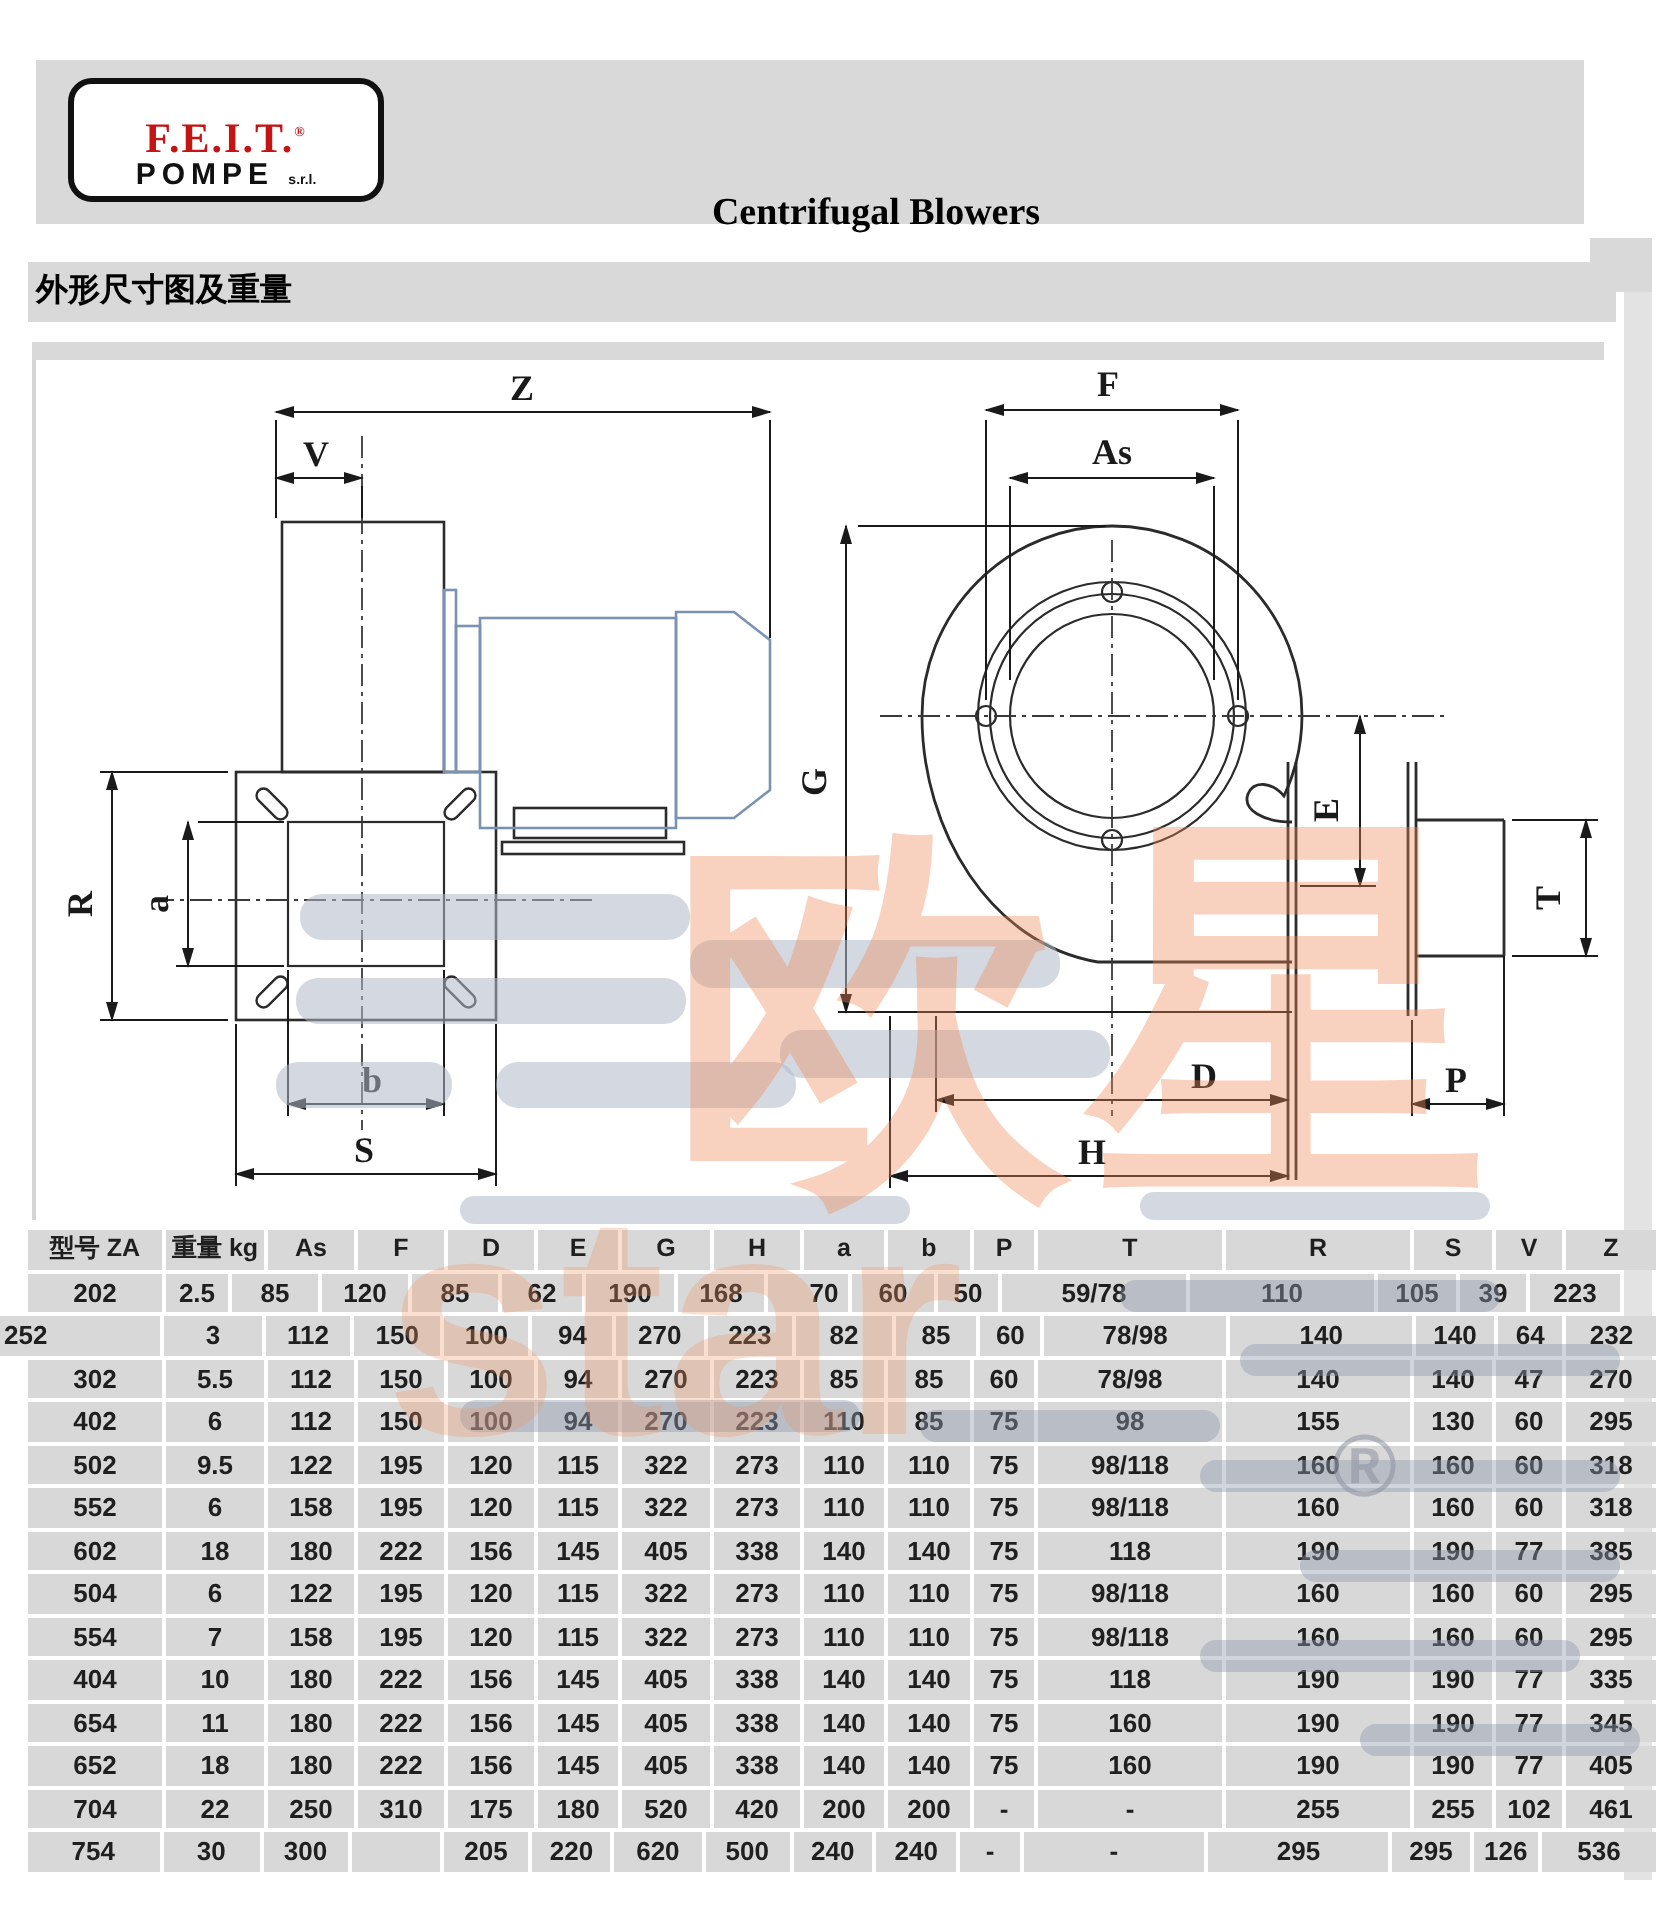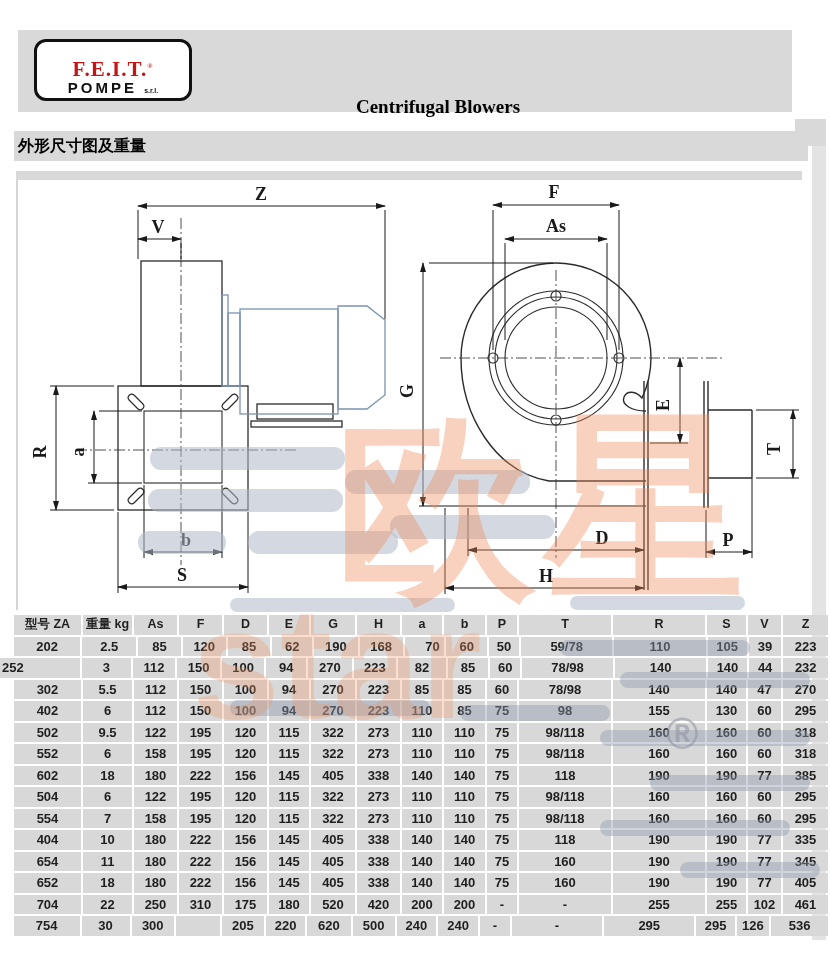--- a/index.html
+++ b/index.html
@@ -211,21 +211,21 @@
         <div class="t-cell hdr" style="width: 32px; border-right: 2px solid rgb(255, 255, 255);">P</div>
         <div class="t-cell hdr" style="width: 94px; border-right: 2px solid rgb(255, 255, 255);">T</div>
         <div class="t-cell hdr" style="width: 94px; border-right: 2px solid rgb(255, 255, 255);">R</div>
         <div class="t-cell hdr" style="width: 41px; border-right: 2px solid rgb(255, 255, 255);">S</div>
         <div class="t-cell hdr" style="width: 35px; border-right: 2px solid rgb(255, 255, 255);">V</div>
         <div class="t-cell hdr" style="width: 47px; border-right: 2px solid rgb(255, 255, 255);">Z</div>
       </div>
       <div class="t-row">
         <div class="t-spacer"></div>
         <div class="t-cell" style="width: 69px; border-right: 2px solid rgb(255, 255, 255);">202</div>
-        <div class="t-cell" style="width: 56px; border-right: 2px solid rgb(255, 255, 255);">2.5</div>
+        <div class="t-cell" style="width: 33px; border-right: 2px solid rgb(255, 255, 255);">2.5</div>
         <div class="t-cell" style="width: 45px; border-right: 2px solid rgb(255, 255, 255);">85</div>
         <div class="t-cell" style="width: 45px; border-right: 2px solid rgb(255, 255, 255);">120</div>
         <div class="t-cell" style="width: 45px; border-right: 2px solid rgb(255, 255, 255);">85</div>
         <div class="t-cell" style="width: 42px; border-right: 2px solid rgb(255, 255, 255);">62</div>
         <div class="t-cell" style="width: 46px; border-right: 2px solid rgb(255, 255, 255);">190</div>
         <div class="t-cell" style="width: 45px; border-right: 2px solid rgb(255, 255, 255);">168</div>
         <div class="t-cell" style="width: 42px; border-right: 2px solid rgb(255, 255, 255); padding-left: 16px;">70</div>
         <div class="t-cell" style="width: 43px; border-right: 2px solid rgb(255, 255, 255);">60</div>
         <div class="t-cell" style="width: 32px; border-right: 2px solid rgb(255, 255, 255);">50</div>
         <div class="t-cell" style="width: 94px; border-right: 2px solid rgb(255, 255, 255);">59/78</div>
@@ -242,21 +242,21 @@
         <div class="t-cell" style="width: 45px; border-right: 2px solid rgb(255, 255, 255);">100</div>
         <div class="t-cell" style="width: 42px; border-right: 2px solid rgb(255, 255, 255);">94</div>
         <div class="t-cell" style="width: 46px; border-right: 2px solid rgb(255, 255, 255);">270</div>
         <div class="t-cell" style="width: 45px; border-right: 2px solid rgb(255, 255, 255);">223</div>
         <div class="t-cell" style="width: 50px; border-right: 2px solid rgb(255, 255, 255); text-align: center;">82</div>
         <div class="t-cell" style="width: 43px; border-right: 2px solid rgb(255, 255, 255);">85</div>
         <div class="t-cell" style="width: 32px; border-right: 2px solid rgb(255, 255, 255);">60</div>
         <div class="t-cell" style="width: 94px; border-right: 2px solid rgb(255, 255, 255);">78/98</div>
         <div class="t-cell" style="width: 94px; border-right: 2px solid rgb(255, 255, 255);">140</div>
         <div class="t-cell" style="width: 41px; border-right: 2px solid rgb(255, 255, 255);">140</div>
-        <div class="t-cell" style="width: 35px; border-right: 2px solid rgb(255, 255, 255);">44</div>
+        <div class="t-cell" style="width: 35px; border-right: 2px solid rgb(255, 255, 255);">64</div>
         <div class="t-cell" style="width: 47px; border-right: 2px solid rgb(255, 255, 255);">232</div>
       </div>
       <div class="t-row">
         <div class="t-spacer"></div>
         <div class="t-cell" style="width: 69px; border-right: 2px solid rgb(255, 255, 255);">302</div>
         <div class="t-cell" style="width: 51px; border-right: 2px solid rgb(255, 255, 255);">5.5</div>
         <div class="t-cell" style="width: 45px; border-right: 2px solid rgb(255, 255, 255);">112</div>
         <div class="t-cell" style="width: 45px; border-right: 2px solid rgb(255, 255, 255);">150</div>
         <div class="t-cell" style="width: 45px; border-right: 2px solid rgb(255, 255, 255);">100</div>
         <div class="t-cell" style="width: 42px; border-right: 2px solid rgb(255, 255, 255);">94</div>

